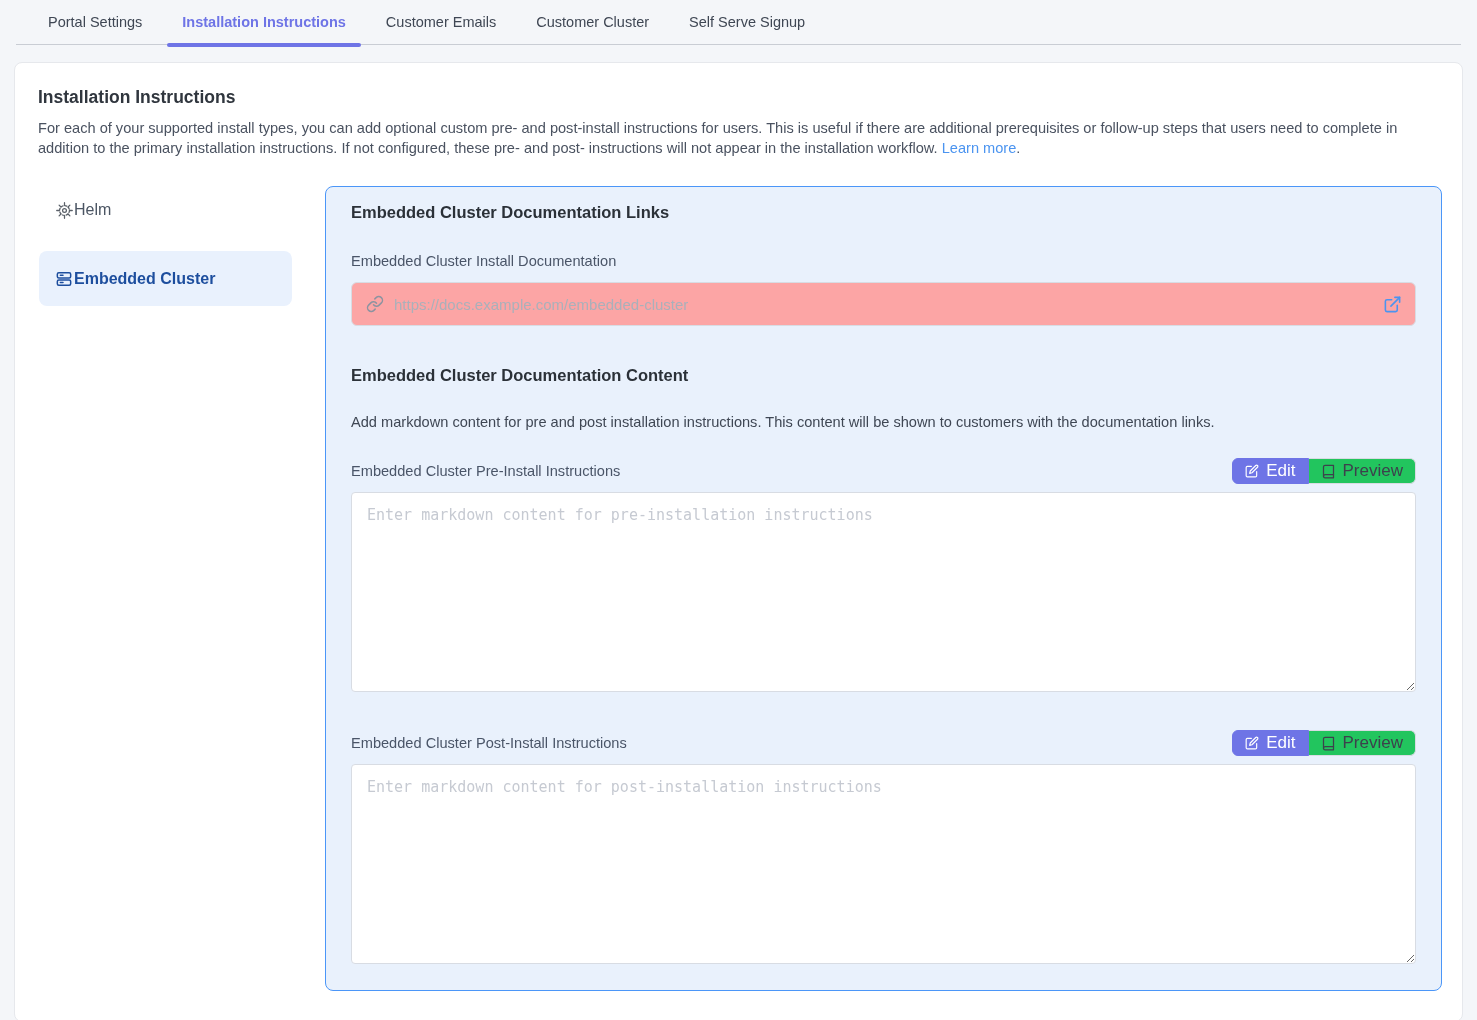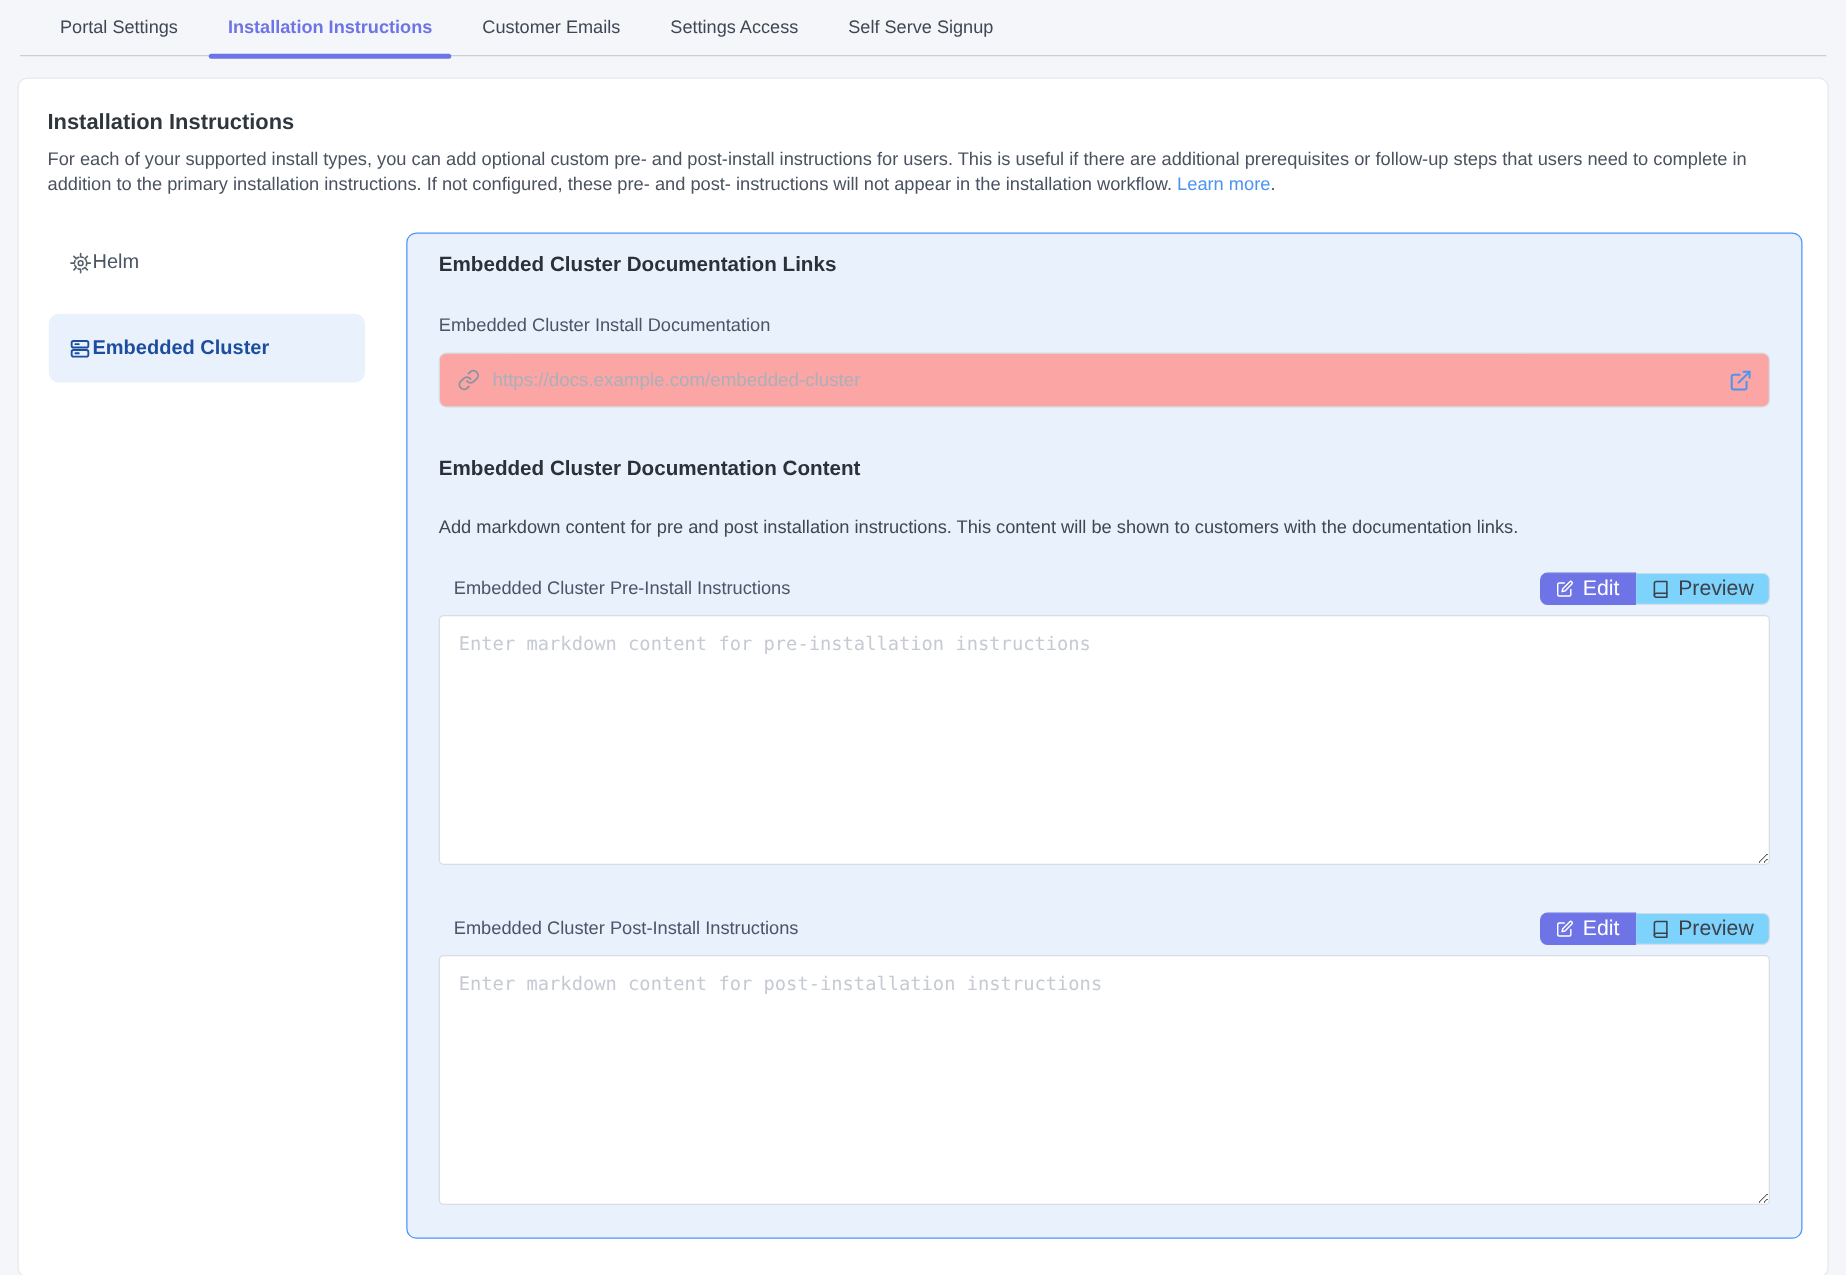--- a/index.html
+++ b/index.html
@@ -141,42 +141,41 @@
   .content-desc{
     margin-top:29px;
     font-size:14.6px;
     color:#3f4754;
   }
   .editor-head{
     margin-top:28px;
     display:flex;
     align-items:center;
     justify-content:space-between;
-    margin-left:12px;
   }
   .editor-head.second{margin-top:38px;}
   .btn-group{display:flex;}
   .btn{
     display:flex;
     align-items:center;
     gap:7px;
     height:26px;
     padding:0 12px;
     font-size:17px;
     cursor:pointer;
     user-select:none;
   }
   .btn-edit{
     background:var(--accent);
     color:#ffffff;
     border:1px solid var(--accent);
     border-radius:6px 0 0 6px;
   }
   .btn-preview{
-    background:#7dd3fc;
+    background:#22c55e;
     color:#3c424c;
     border:1px solid var(--input-border);
     border-left:none;
     border-radius:0 6px 6px 0;
     align-items:center;
   }
   textarea.md-area{
     margin-top:8px;
     width:100%;
     height:200px;
@@ -193,21 +192,21 @@
   }
   textarea.md-area::placeholder{color:#c6cad2;}
 </style>
 </head>
 <body>
 
 <nav class="tabbar">
   <div class="tab">Portal Settings</div>
   <div class="tab active">Installation Instructions</div>
   <div class="tab">Customer Emails</div>
-  <div class="tab">Settings Access</div>
+  <div class="tab">Customer Cluster</div>
   <div class="tab">Self Serve Signup</div>
 </nav>
 
 <main class="card">
 
   <h1 class="page-title">Installation Instructions</h1>
 
   <p class="page-desc"><span>For each of your supported install types, you can add optional custom pre- and post-install instructions for users. This is useful if there are additional prerequisites or follow-up steps that users need to complete in addition to the primary installation instructions. If not configured, these pre- and post- instructions will not appear in the installation workflow. </span><a>Learn more</a><span style="color:#4a5260;">.</span></p>
 
   <div class="content-row">

